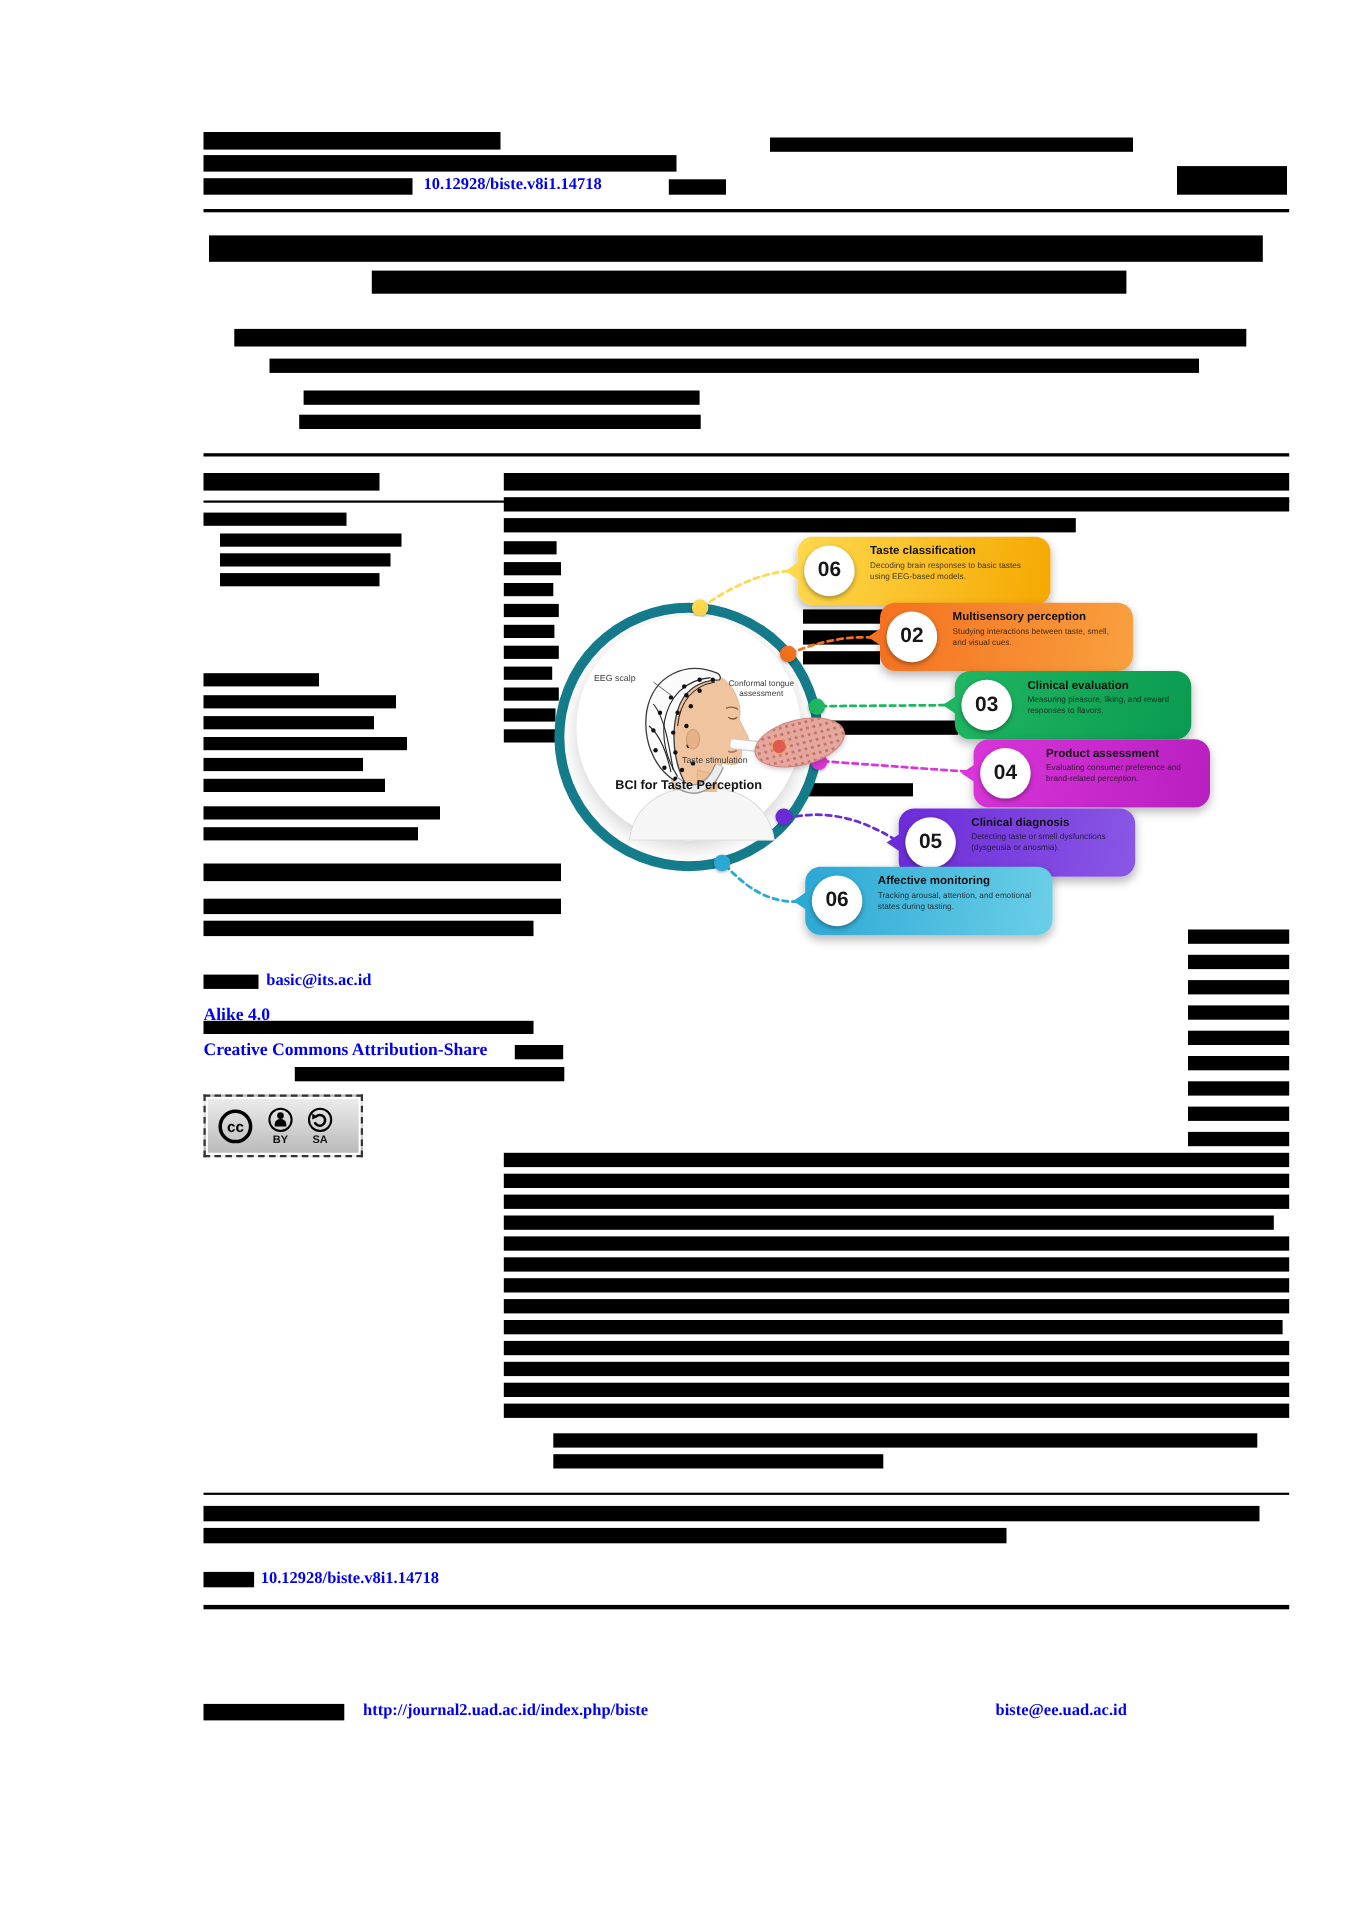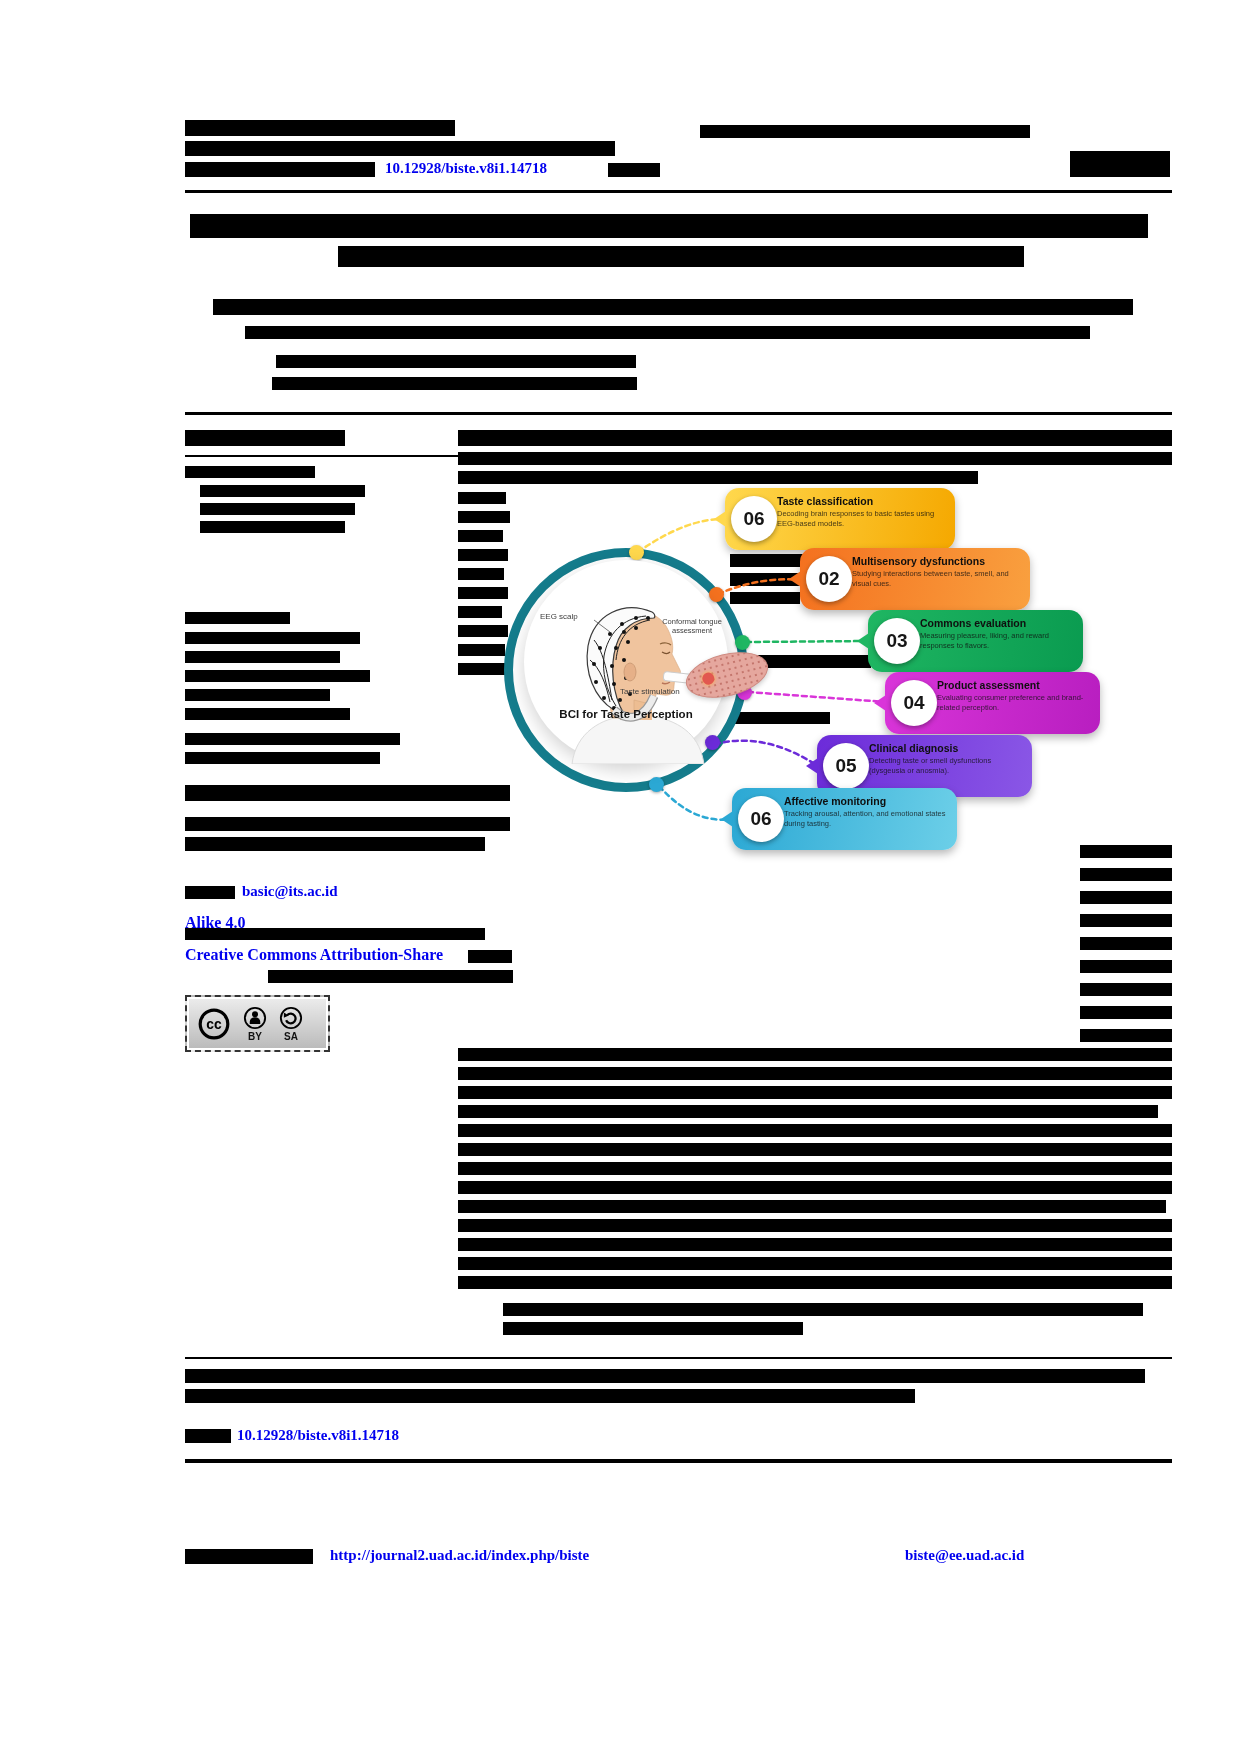--- a/index.html
+++ b/index.html
@@ -52,21 +52,21 @@
   .c3{left:408px;top:140px;width:215px}
   .c4{left:425px;top:202px;width:215px}
   .c5{left:357px;top:265px;width:215px}
   .c6{left:272px;top:318px;width:225px}
   .fig-card .tip{position:absolute;left:-11px;top:50%;margin-top:-8px;width:0;height:0;
                  border-top:8px solid transparent;border-bottom:8px solid transparent;
                  border-right:12px solid #ccc}
   .num-circle{position:absolute;left:6px;top:50%;transform:translateY(-50%);width:46px;height:46px;
               background:#fff;border-radius:50%;display:flex;align-items:center;justify-content:center;
               font-weight:bold;font-size:19px;color:#161616;box-shadow:0 2px 5px rgba(0,0,0,.35)}
-  .card-text{margin-left:50px;padding:7px 8px 6px 2px}
+  .card-text{margin-left:64px;padding:7px 8px 6px 2px}
   .card-title{font-size:10.5px;font-weight:bold;color:#0f0f0f;margin-bottom:2px}
   .card-desc{font-size:7.5px;line-height:1.3;color:rgba(15,15,15,.78)}
 </style>
 </head>
 <body>
 
 <div class="page">
 
   <div class="bar" style="left:185px;top:120px;width:270px;height:16px"></div>
   <div class="bar" style="left:185px;top:141px;width:430px;height:15px"></div>
@@ -200,29 +200,29 @@
       <span class="num-circle">06</span>
       <div class="card-text">
         <div class="card-title">Taste classification</div>
         <div class="card-desc">Decoding brain responses to basic tastes using EEG-based models.</div>
       </div>
     </div>
     <div class="fig-card c2" style="background: linear-gradient(100deg, rgb(244, 113, 31), rgb(249, 160, 63));">
       <span class="tip" style="border-right-color: rgb(244, 113, 31);"></span>
       <span class="num-circle">02</span>
       <div class="card-text">
-        <div class="card-title">Multisensory dysfunctions</div>
+        <div class="card-title">Multisensory perception</div>
         <div class="card-desc">Studying interactions between taste, smell, and visual cues.</div>
       </div>
     </div>
     <div class="fig-card c3" style="background: linear-gradient(100deg, rgb(31, 182, 98), rgb(10, 155, 80));">
       <span class="tip" style="border-right-color: rgb(31, 182, 98);"></span>
       <span class="num-circle">03</span>
       <div class="card-text">
-        <div class="card-title">Commons evaluation</div>
+        <div class="card-title">Clinical evaluation</div>
         <div class="card-desc">Measuring pleasure, liking, and reward responses to flavors.</div>
       </div>
     </div>
     <div class="fig-card c4" style="background: linear-gradient(100deg, rgb(217, 53, 217), rgb(184, 30, 192));">
       <span class="tip" style="border-right-color: rgb(217, 53, 217);"></span>
       <span class="num-circle">04</span>
       <div class="card-text">
         <div class="card-title">Product assessment</div>
         <div class="card-desc">Evaluating consumer preference and brand-related perception.</div>
       </div>

